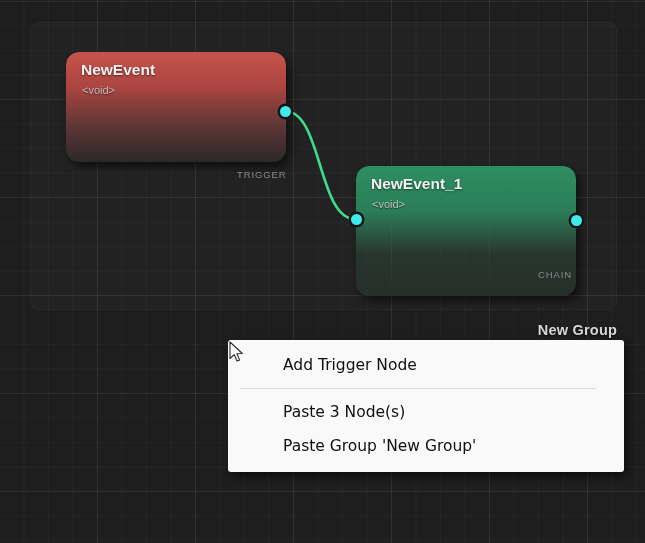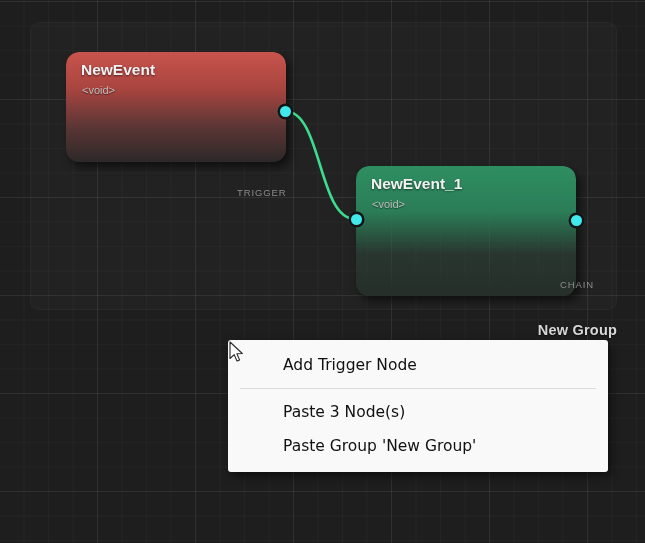--- a/index.html
+++ b/index.html
@@ -127,21 +127,21 @@
 
   
   .context-menu {
     position: absolute;
     left: 228px;
     top: 340px;
     width: 380px;
     background: #f9f9f9;
     border-radius: 3px;
     box-shadow: 3px 4px 10px rgba(0,0,0,0.55);
-    padding: 8px 0 9px 0;
+    padding: 8px 16px 9px 0;
     z-index: 20;
   }
   .menu-item {
     font-family: "DejaVu Sans", sans-serif;
     font-size: 15.5px;
     color: #111111;
     padding: 6px 0 6px 55px;
     line-height: 22px;
     white-space: nowrap;
     cursor: default;
@@ -175,28 +175,28 @@
 
   <svg class="wire-layer" width="645" height="543">
     <path id="wire-0" fill="none" stroke="#3ddb8c" stroke-width="2.6" stroke-linecap="round" d="M285,111 C322,111 318,219 355,219"></path>
   </svg>
 
   <div class="node trigger" id="node-trigger" style="left:66px; top:52px; width:220px; height:110px;">
     <div class="node-inner"></div>
     <div class="node-title">NewEvent</div>
     <div class="node-subtitle">&lt;void&gt;</div>
   </div>
-  <div class="node-tag" style="left:237px; top:187px;">TRIGGER</div>
+  <div class="node-tag" style="left:237px; top:169px;">TRIGGER</div>
 
   <div class="node chain" id="node-chain" style="left:356px; top:166px; width:220px; height:130px;">
     <div class="node-inner"></div>
     <div class="node-title">NewEvent_1</div>
     <div class="node-subtitle">&lt;void&gt;</div>
   </div>
-  <div class="node-tag" style="left:538px; top:279px;margin-left:22px;">CHAIN</div>
+  <div class="node-tag" style="left:538px; top:269px;">CHAIN</div>
 
   <div class="port" style="left:279.5px; top:105.5px;"></div>
   <div class="port" style="left:350.5px; top:213.5px;"></div>
   <div class="port" style="left:570.5px; top:214.5px;"></div>
 
   <div class="context-menu">
     <div class="menu-item">Add Trigger Node</div>
     <div class="menu-separator"></div>
     <div class="menu-item">Paste 3 Node(s)</div>
     <div class="menu-item">Paste Group 'New Group'</div>

